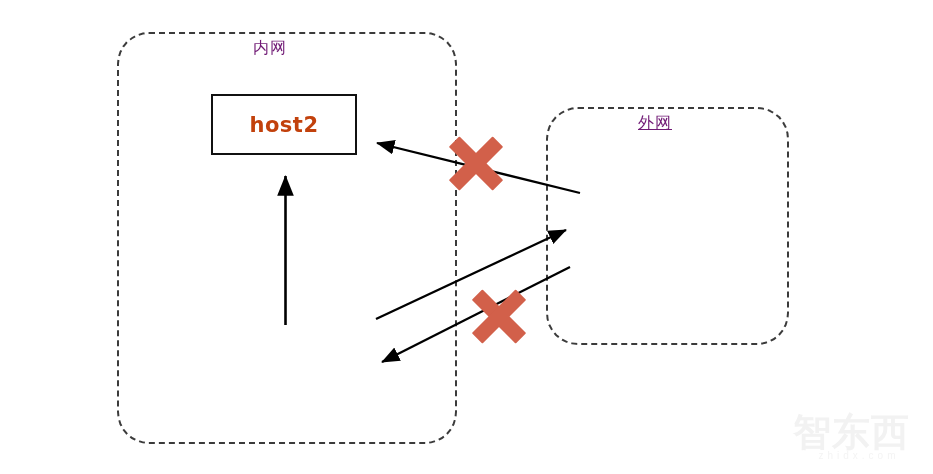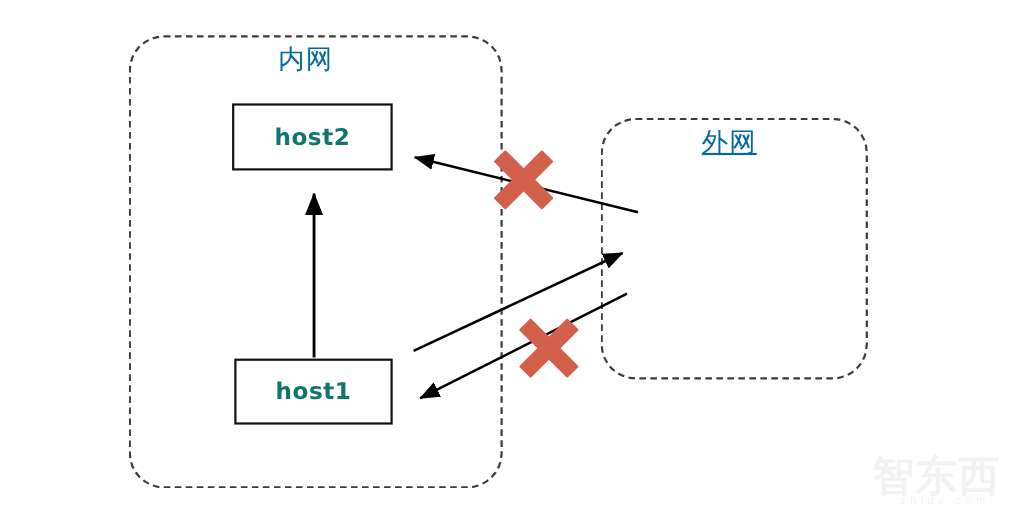--- a/index.html
+++ b/index.html
@@ -32,22 +32,22 @@
   }
   #zone-external {
     left: 546px;
     top: 107px;
     width: 243px;
     height: 238px;
   }
   .zone-label {
     position: absolute;
     font-family: "DejaVu Sans", "Liberation Sans", sans-serif;
-    font-size: 24px;
-    color: #0369a1;
+    font-size: 16px;
+    color: #701a75;
     white-space: nowrap;
     letter-spacing: 1px;
   }
   #label-internal {
     left: 253px;
     top: 38px;
   }
   #label-external {
     left: 638px;
     top: 113px;
@@ -59,21 +59,21 @@
     background: #ffffff;
     box-sizing: border-box;
     display: flex;
     align-items: center;
     justify-content: center;
   }
   .host-label {
     font-family: "DejaVu Sans", "Liberation Sans", sans-serif;
     font-size: 21px;
     font-weight: bold;
-    color: #0f766e;
+    color: #c2410c;
     letter-spacing: 0.5px;
   }
   #host2-box {
     left: 211px;
     top: 94px;
     width: 146px;
     height: 61px;
   }
   #host1-box {
     left: 213px;
@@ -173,23 +173,20 @@
 
     <line x1="376" y1="319" x2="566" y2="230" stroke="#000000" stroke-width="2.3" marker-end="url(#arrowhead)"></line>
 
     <line x1="570" y1="267" x2="382" y2="362" stroke="#000000" stroke-width="2.3" marker-end="url(#arrowhead)"></line>
   </svg>
 
   <div class="host-box" id="host2-box">
     <span class="host-label">host2</span>
   </div>
 
-  <div class="host-box" id="host1-box">
-    <span class="host-label">host1</span>
-  </div>
 
 
   <div class="block-mark" id="block-mark-1">
     <span class="block-bar b1"></span>
     <span class="block-bar b2"></span>
   </div>
 
   <div class="block-mark" id="block-mark-2">
     <span class="block-bar b1"></span>
     <span class="block-bar b2"></span>

